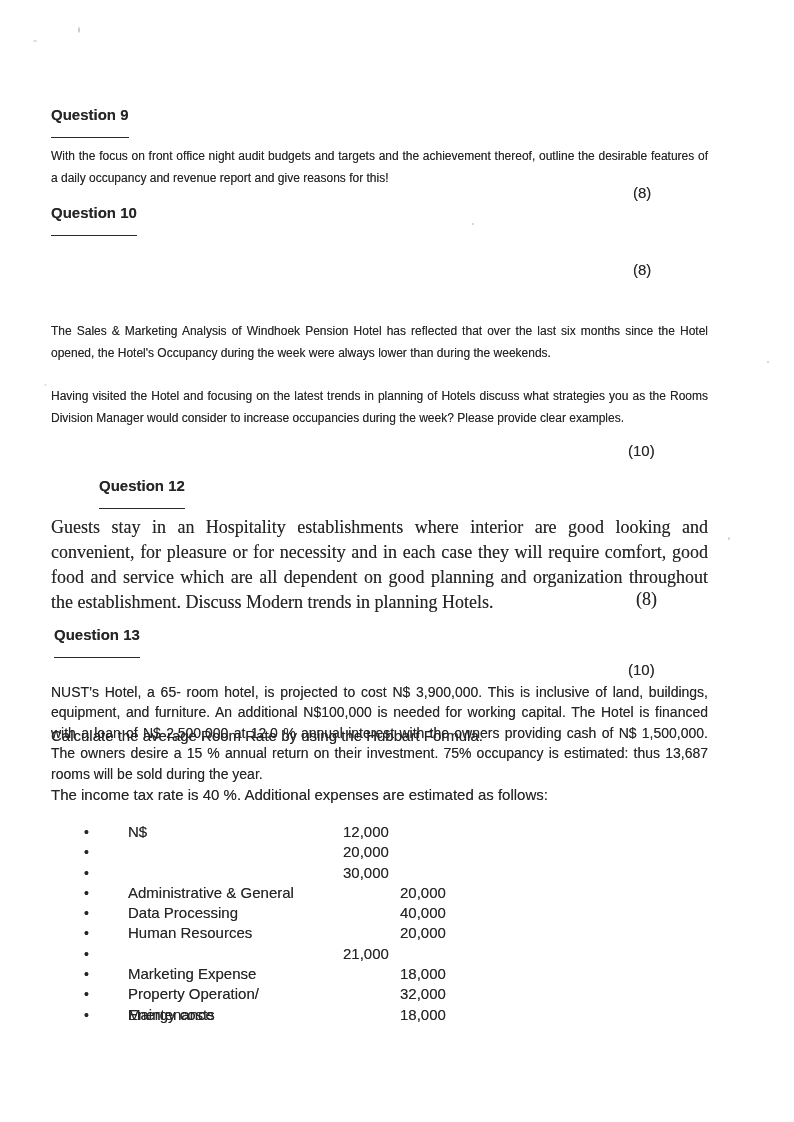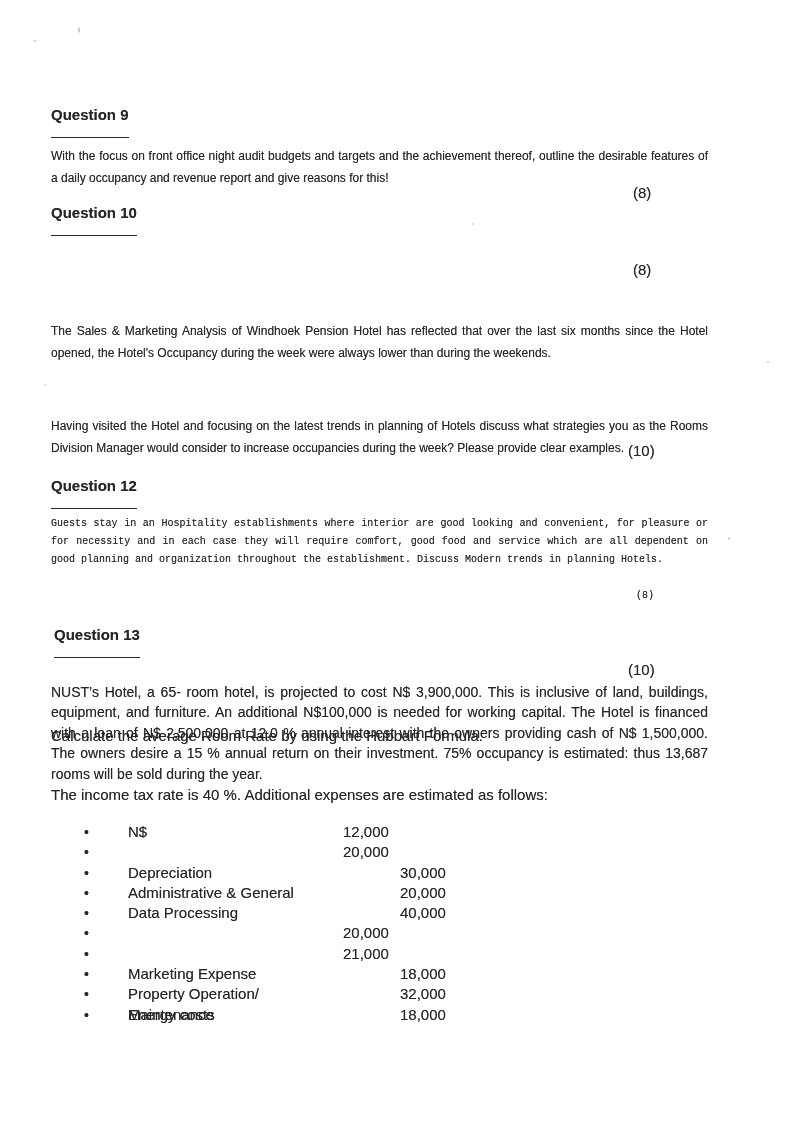--- a/index.html
+++ b/index.html
@@ -7,21 +7,21 @@
     position:relative;width:794px;height:1122px;background:#ffffff;
     font-family:"Liberation Sans","DejaVu Sans",sans-serif;color:#262626;
     margin:0 auto;overflow:hidden;
     text-shadow:0 0 .4px rgba(40,40,40,.55);
   }
   .sec{position:absolute;left:51px;width:657px;}
   .qheading{font-size:15px;font-weight:bold;}
   .qheading .ul{border-bottom:1.6px solid #2a2a2a;padding-bottom:14px;display:inline-block;}
   .body{font-size:12px;line-height:22px;text-align:justify;}
   .marks{position:absolute;font-size:15px;color:#262626;}
-  .serif{font-family:Liberation Mono, monospace;font-size:10px;line-height:18px;}
+  .serif{font-family:Liberation Serif, serif;font-size:18px;line-height:25px;}
   .q13body{font-size:14px;line-height:20.4px;text-align:justify;}
   .q13line{font-size:15px;line-height:20.4px;}
   
   .expenses{position:absolute;left:84px;top:822px;width:420px;}
   .exp-row{display:grid;grid-template-columns:44px 215px 57px auto;height:20.3px;align-items:baseline;font-size:15px;}
   .bullet{font-size:14px;line-height:20.3px;}
   .exp-label,.exp-cur,.exp-val{line-height:20.3px;}
   
   .speck{position:absolute;background:#9a9a9a;border-radius:50%;}
 </style>
@@ -35,24 +35,24 @@
   </div>
   <div class="sec body" style="top:145px;">With the focus on front office night audit budgets and targets and the achievement thereof, outline the desirable features of a daily occupancy and revenue report and give reasons for this!</div>
   <div class="marks" style="left:633px;top:184px;">(8)</div>
 
   <div class="sec qheading" style="top:204px;">
     <span class="ul">Question 10</span>
   </div>
   <div class="marks" style="left:633px;top:261px;">(8)</div>
 
   <div class="sec body" style="top:320px;">The Sales &amp; Marketing Analysis of Windhoek Pension Hotel has reflected that over the last six months since the Hotel opened, the Hotel's Occupancy during the week were always lower than during the weekends.</div>
-  <div class="sec body" style="top:415px;">Having visited the Hotel and focusing on the latest trends in planning of Hotels discuss what strategies you as the Rooms Division Manager would consider  to increase occupancies during the week? Please provide clear examples.</div>
+  <div class="sec body" style="top:385px;">Having visited the Hotel and focusing on the latest trends in planning of Hotels discuss what strategies you as the Rooms Division Manager would consider  to increase occupancies during the week? Please provide clear examples.</div>
   <div class="marks" style="left:628px;top:442px;">(10)</div>
 
-  <div class="sec qheading" style="top:477px;">
+  <div class="sec qheading" style="top:477px;margin-left:48px;">
     <span class="ul">Question 12</span>
   </div>
   <div class="sec serif" style="top:515px;text-align:justify;">Guests stay in an Hospitality establishments where interior are good looking and convenient, for pleasure or for necessity  and in each case  they will require comfort, good food  and service  which are  all dependent  on good planning  and organization  throughout the establishment. Discuss Modern trends in planning Hotels.</div>
   <div class="marks serif" style="left:636px;top:587px;">(8)</div>
 
   <div class="sec qheading" style="top:626px;left:54px;">
     <span class="ul">Question 13</span>
   </div>
   <div class="sec q13line" style="top:690px;margin-top:36px;">Calculate the average Room Rate by using the Hubbart Formula.</div>
   <div class="marks" style="left:628px;top:661px;">(10)</div>
@@ -65,38 +65,38 @@
       <span class="exp-cur">N$</span>
       <span class="exp-val">12,000</span>
     </div>
     <div class="exp-row">
       <span class="bullet">•</span>
       <span class="exp-cur"></span>
       <span class="exp-val">20,000</span>
     </div>
     <div class="exp-row">
       <span class="bullet">•</span>
-      <span class="exp-label">Depreciation</span>
       <span class="exp-cur"></span>
       <span class="exp-val">30,000</span>
     </div>
     <div class="exp-row">
       <span class="bullet">•</span>
       <span class="exp-label">Administrative &amp; General</span>
       <span class="exp-cur"></span>
       <span class="exp-val">20,000</span>
     </div>
     <div class="exp-row">
       <span class="bullet">•</span>
       <span class="exp-label">Data Processing</span>
       <span class="exp-cur"></span>
       <span class="exp-val">40,000</span>
     </div>
     <div class="exp-row">
       <span class="bullet">•</span>
+      <span class="exp-label">Human Resources</span>
       <span class="exp-cur"></span>
       <span class="exp-val">20,000</span>
     </div>
     <div class="exp-row">
       <span class="bullet">•</span>
       <span class="exp-cur"></span>
       <span class="exp-val">21,000</span>
     </div>
     <div class="exp-row">
       <span class="bullet">•</span>

